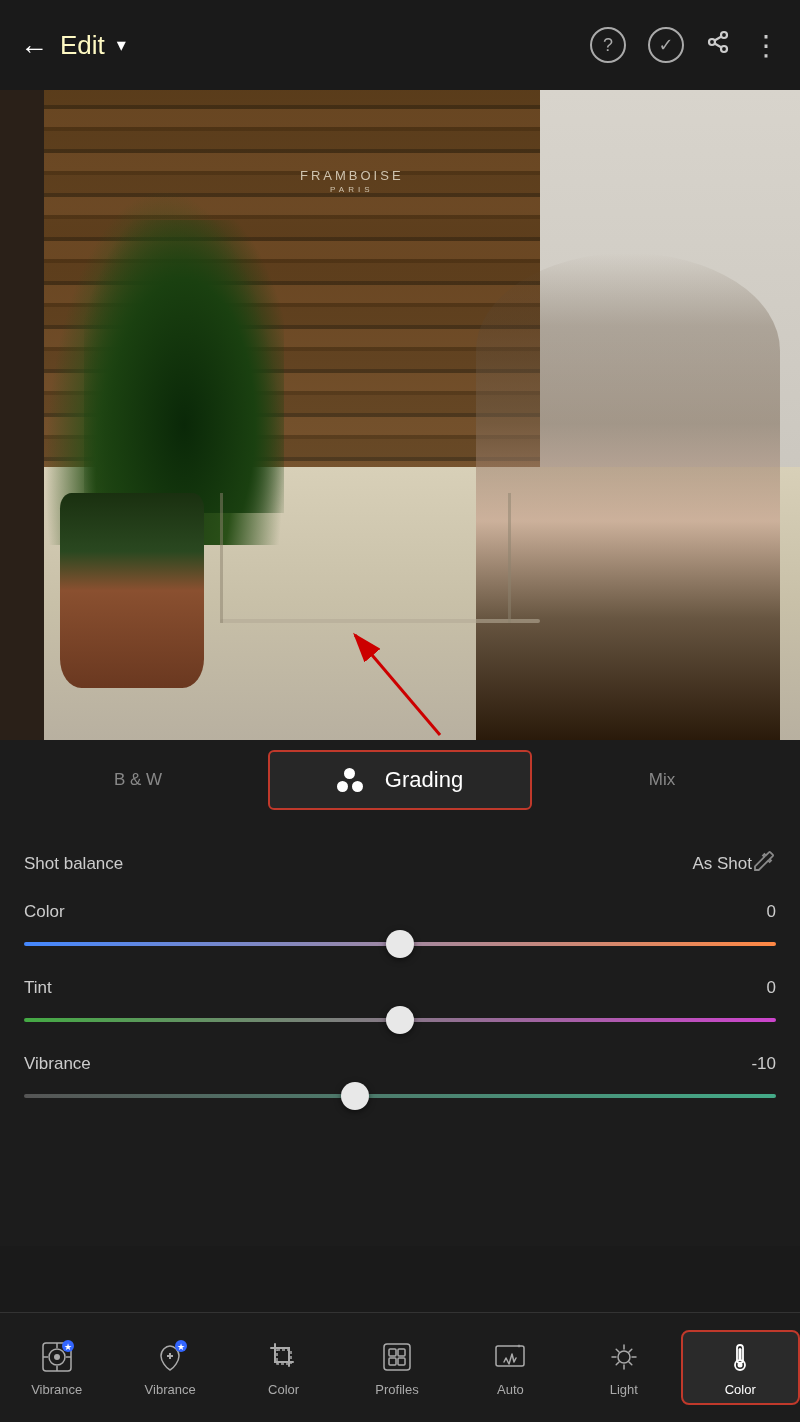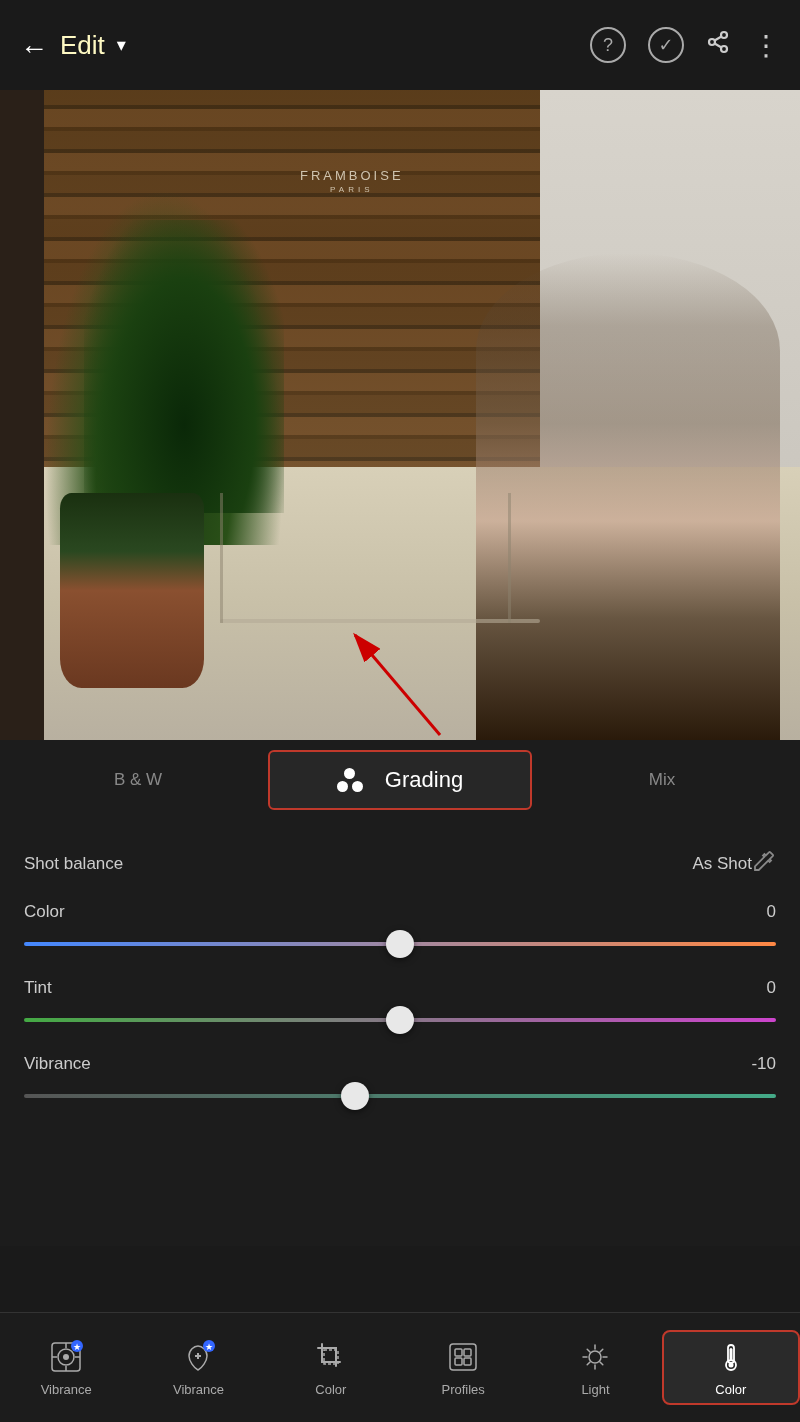--- a/index.html
+++ b/index.html
@@ -540,20 +540,31 @@
         <rect x="4" y="4" width="26" height="26" rx="3" stroke="#aaa" stroke-width="1.5" fill="none"></rect>
         <rect x="9" y="9" width="7" height="7" rx="1" stroke="#aaa" stroke-width="1.5" fill="none"></rect>
         <rect x="18" y="9" width="7" height="7" rx="1" stroke="#aaa" stroke-width="1.5" fill="none"></rect>
         <rect x="9" y="18" width="7" height="7" rx="1" stroke="#aaa" stroke-width="1.5" fill="none"></rect>
         <rect x="18" y="18" width="7" height="7" rx="1" stroke="#aaa" stroke-width="1.5" fill="none"></rect>
       </svg>
     </div>
     <span class="nav-label">Profiles</span>
   </div>
 
+  <div class="nav-item">
+    <div class="nav-icon">
+      <svg width="34" height="34" viewBox="0 0 34 34" fill="none">
+        <rect x="3" y="6" width="28" height="20" rx="2" stroke="#aaa" stroke-width="1.5" fill="none"></rect>
+        <path d="M11 22l2-4 3 6 3-10 2 8 2-4" stroke="#aaa" stroke-width="1.5" stroke-linecap="round" stroke-linejoin="round"></path>
+
+        <path d="M26 4l.5 1.5L28 6l-1.5.5L26 8l-.5-1.5L24 6l1.5-.5z" fill="#aaa"></path>
+      </svg>
+    </div>
+    <span class="nav-label">Auto</span>
+  </div>
 
   <div class="nav-item">
     <div class="nav-icon">
       <svg width="34" height="34" viewBox="0 0 34 34" fill="none">
         <circle cx="17" cy="17" r="6" stroke="#aaa" stroke-width="1.5" fill="none"></circle>
         <path d="M17 5v4M17 25v4M5 17h4M25 17h4M9.2 9.2l2.8 2.8M22 22l2.8 2.8M24.8 9.2l-2.8 2.8M12 22l-2.8 2.8" stroke="#aaa" stroke-width="1.5" stroke-linecap="round"></path>
       </svg>
     </div>
     <span class="nav-label">Light</span>
   </div>

